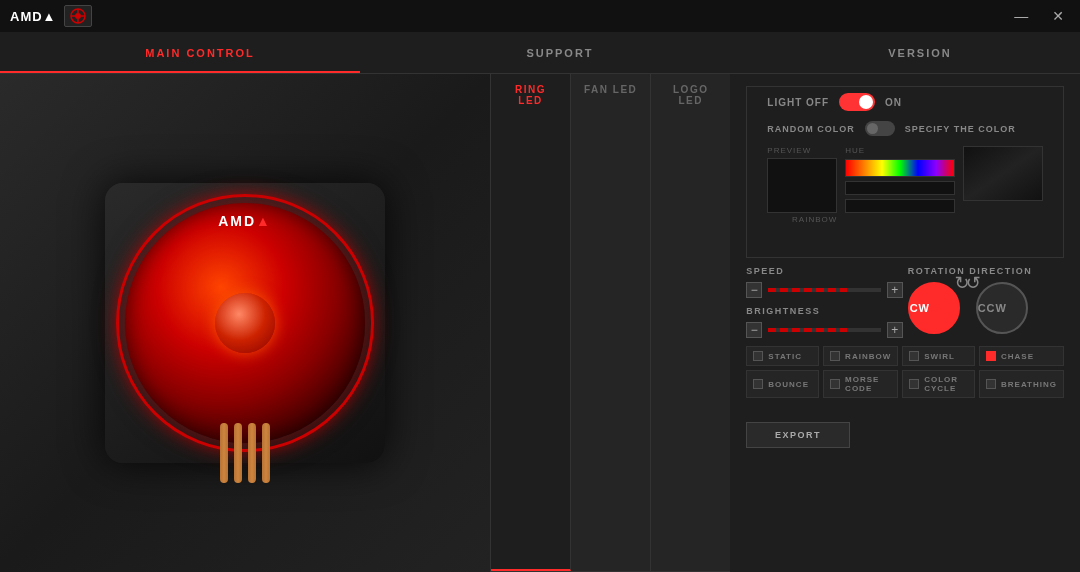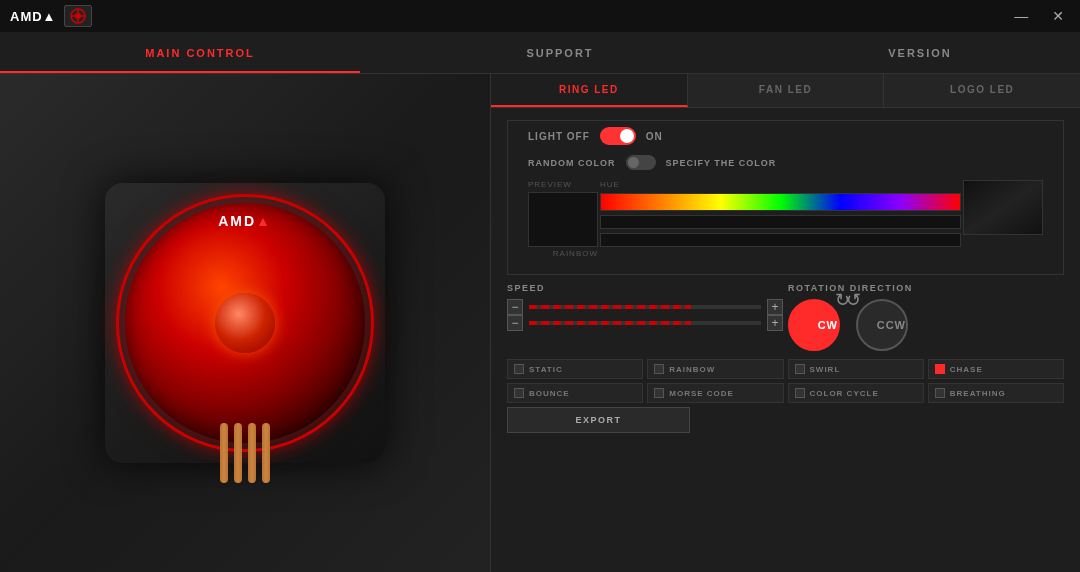--- a/index.html
+++ b/index.html
@@ -183,21 +183,21 @@
       height: 60px;
       background: linear-gradient(to right, #b87333, #cd853f, #b87333);
       border-radius: 4px;
     }
 
     
     .right-panel {
       flex: 1;
       background: #1e1e1e;
       display: flex;
-      flex-direction: column;
+      flex-direction: row;
       border-left: 1px solid #333;
     }
 
     
     .sub-tabs {
       display: flex;
       background: #252525;
       border-bottom: 1px solid #333;
     }
     .sub-tab {
@@ -281,22 +281,22 @@
       top: 2px;
       width: 11px;
       height: 11px;
       background: #666;
       border-radius: 50%;
     }
 
     
     .preview-hue-row {
       display: flex;
-      gap: 2px;
-      margin-bottom: 10px;
+      gap: 8px;
+      margin-bottom: 27px;
     }
     .preview-box {
       display: flex;
       flex-direction: column;
     }
     .preview-label {
       font-size: 8px;
       color: #555;
       letter-spacing: 1px;
       margin-bottom: 3px;
@@ -387,37 +387,37 @@
       width: 52px;
       height: 52px;
       border-radius: 50%;
       border: 2px solid #555;
       background: #2a2a2a;
       color: #888;
       font-size: 11px;
       font-weight: bold;
       display: flex;
       align-items: center;
-      justify-content: flex-end;
+      justify-content: flex-start;
       cursor: pointer;
       position: relative;
       letter-spacing: 1px;
     }
     .rot-btn.active {
       border-color: #ff2a2a;
       color: white;
       background: #ff2a2a;
     }
 
     
     .mode-grid {
       display: grid;
       grid-template-columns: repeat(4, 1fr);
       gap: 4px;
-      margin-bottom: 4px;
+      margin-bottom: 24px;
     }
     .mode-btn {
       display: flex;
       align-items: center;
       gap: 5px;
       padding: 4px 6px;
       background: #252525;
       border: 1px solid #333;
       cursor: pointer;
       font-size: 8px;
@@ -567,20 +567,21 @@
 
           <div class="section-label">SPEED</div>
           <div class="slider-row">
             <div class="slider-btn">−</div>
             <div class="slider-track">
               <div class="slider-fill"></div>
             </div>
             <div class="slider-btn">+</div>
           </div>
 
+          <div class="section-label" style="margin-top:8px;">BRIGHTNESS</div>
           <div class="slider-row">
             <div class="slider-btn">−</div>
             <div class="slider-track">
               <div class="slider-fill"></div>
             </div>
             <div class="slider-btn">+</div>
           </div>
         </div>
 
         <div style="flex:1;">

